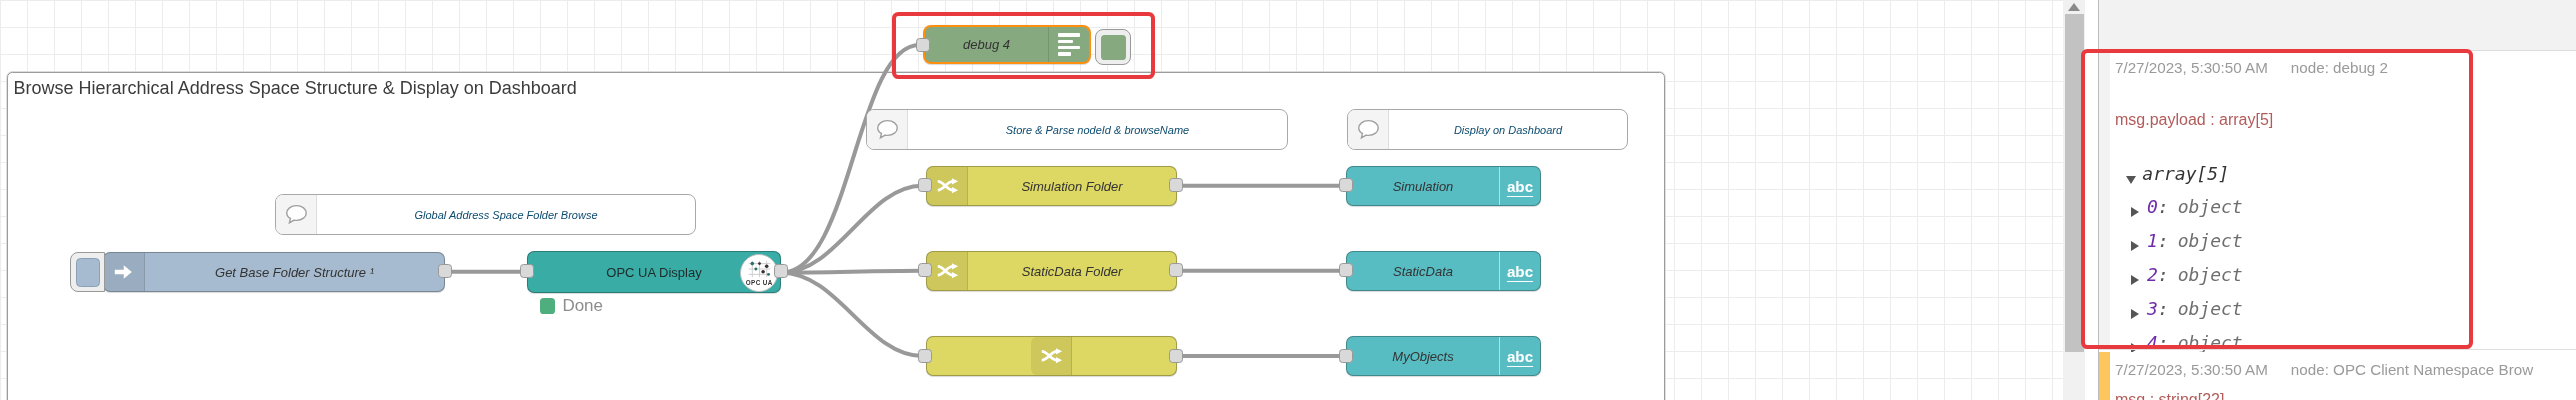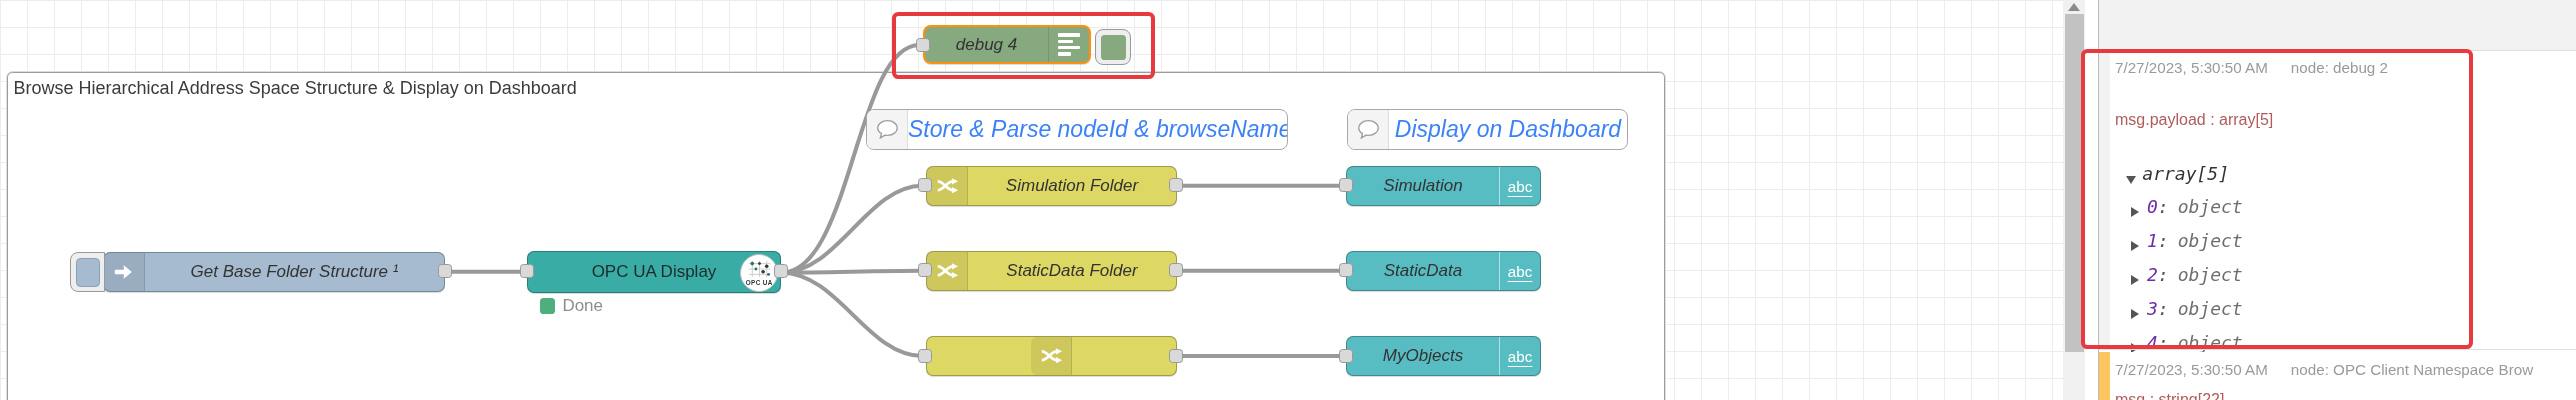--- a/index.html
+++ b/index.html
@@ -25,21 +25,21 @@
   }
   svg.wires { position:absolute; left:0; top:0; }
   .wire { stroke:#999; stroke-width:4.5; fill:none; stroke-linecap:round; }
 
   
   .node {
     position:absolute; height:40px; border-radius:7.2px;
     border:0.9px solid rgba(0,0,0,0.28); display:flex; align-items:center;
     box-shadow:0 0.9px 0.9px rgba(0,0,0,0.15);
   }
-  .node-label { flex:1; text-align:center; font-size:17px; font-style:italic; color:#333; white-space:nowrap; overflow:hidden; }
+  .node-label { flex:1; text-align:center; font-size:13px; font-style:italic; color:#333; white-space:nowrap; overflow:hidden; }
   .icon-region-left {
     width:41px; height:100%; border-right:0.9px solid rgba(0,0,0,0.12);
     background:rgba(0,0,0,0.07); display:flex; align-items:center; justify-content:center;
     border-radius:6.3px 0 0 6.3px; flex:none;
   }
   .icon-region-right {
     width:41px; height:100%; border-left:0.9px solid rgba(0,0,0,0.12);
     display:flex; align-items:center; justify-content:center; flex:none;
     border-radius:0 6.3px 6.3px 0;
   }
@@ -50,21 +50,21 @@
 
   
   .comment {
     position:absolute; height:41px; background:#fff; border:1.3px solid #a8a8a8;
     border-radius:8px; display:flex; align-items:center; overflow:hidden;
   }
   .comment .bubble-region {
     width:41px; height:100%; background:#f4f4f4; border-right:0.9px solid #ddd;
     display:flex; align-items:center; justify-content:center; flex:none;
   }
-  .comment .comment-label { flex:1; text-align:center; font-size:23px; font-style:italic; color:#3b82f6; white-space:nowrap; }
+  .comment .comment-label { flex:1; text-align:center; font-size:11px; font-style:italic; color:#0c4a6e; white-space:nowrap; }
 
   
   .inject-node { left:103px; top:252px; width:342px; background:#a6bbcf; }
   .inject-button {
     position:absolute; left:70px; top:252px; width:35px; height:40px;
     background:#eee; border:1.3px solid #999; border-radius:8px 0 0 8px; z-index:5; cursor:pointer;
   }
   .inject-button .inner { position:absolute; inset:4.5px; background:#a6bbcf; border:0.9px solid #8aa0b5; border-radius:4.5px; }
 
   .opcua-node { left:527px; top:251px; width:254px; height:42px; background:#3aaca6; }
@@ -88,21 +88,21 @@
   .debug-bars i { display:block; height:3.6px; background:#fff; border-radius:0.9px; }
   .debug-toggle {
     position:absolute; left:1095px; top:29px; width:36px; height:36px;
     background:#eee; border:1.8px solid #999; border-radius:8px; z-index:5; cursor:pointer;
   }
   .debug-toggle .inner { position:absolute; inset:4.5px; background:#87a980; border-radius:3.6px; }
 
   .switch-node { width:251px; background:#ddd763; left:926px; }
   .change-node { width:195px; background:#58bdc2; left:1346px; }
   .abc-icon {
-    font-size:15.2px; font-weight:normal; color:#fff; text-decoration:underline;
+    font-size:15.2px; font-weight:bold; color:#fff; text-decoration:underline;
     text-underline-offset:3.6px;
   }
   .change-node .icon-region-right { border-left:1.8px solid rgba(255,255,255,0.55); background:transparent; }
 
   
   .annotation { position:absolute; border:4.5px solid #e83a3e; border-radius:6.3px; z-index:40; }
 
   
   .vscrollbar { position:absolute; left:2063px; top:0; width:22.4px; height:401px; background:#f1f1f1; z-index:20; }
   .vscroll-up { position:absolute; left:0; top:0; width:22.4px; height:14.3px; display:flex; align-items:center; justify-content:center; cursor:pointer; }
@@ -142,20 +142,28 @@
       <path class="wire" d="M497,303 C530,303 557,303 590,303"></path>
       <path class="wire" d="M872,304 C950,304 955,50 1026,50"></path>
       <path class="wire" d="M872,304 C935,304 968,207 1029,207"></path>
       <path class="wire" d="M872,304 C925,304 975,302 1029,302"></path>
       <path class="wire" d="M872,304 C935,304 968,397 1029,397"></path>
       <path class="wire" d="M1319,207 L1498,207"></path>
       <path class="wire" d="M1319,302 L1498,302"></path>
       <path class="wire" d="M1319,397 L1498,397"></path>
     </svg>
 
+    <div class="comment" style="left:275px; top:194px; width:421px;">
+      <div class="bubble-region">
+        <svg width="25" height="23" viewBox="0 0 28 26">
+            <path d="M14 3 C7.5 3 3 6.8 3 11.3 C3 14 4.6 16.2 7.2 17.5 L6 22.5 L11.4 19.3 C12.2 19.5 13.1 19.6 14 19.6 C20.5 19.6 25 15.8 25 11.3 C25 6.8 20.5 3 14 3 Z" fill="#fff" stroke="#a0a0a0" stroke-width="1.6"></path>
+          </svg>
+      </div>
+      <div class="comment-label">Global Address Space Folder Browse</div>
+    </div>
 
     <div class="comment" style="left:866px; top:109px; width:422px;">
       <div class="bubble-region">
         <svg width="25" height="23" viewBox="0 0 28 26">
             <path d="M14 3 C7.5 3 3 6.8 3 11.3 C3 14 4.6 16.2 7.2 17.5 L6 22.5 L11.4 19.3 C12.2 19.5 13.1 19.6 14 19.6 C20.5 19.6 25 15.8 25 11.3 C25 6.8 20.5 3 14 3 Z" fill="#fff" stroke="#a0a0a0" stroke-width="1.6"></path>
           </svg>
       </div>
       <div class="comment-label">Store &amp; Parse nodeId &amp; browseName</div>
     </div>
 

